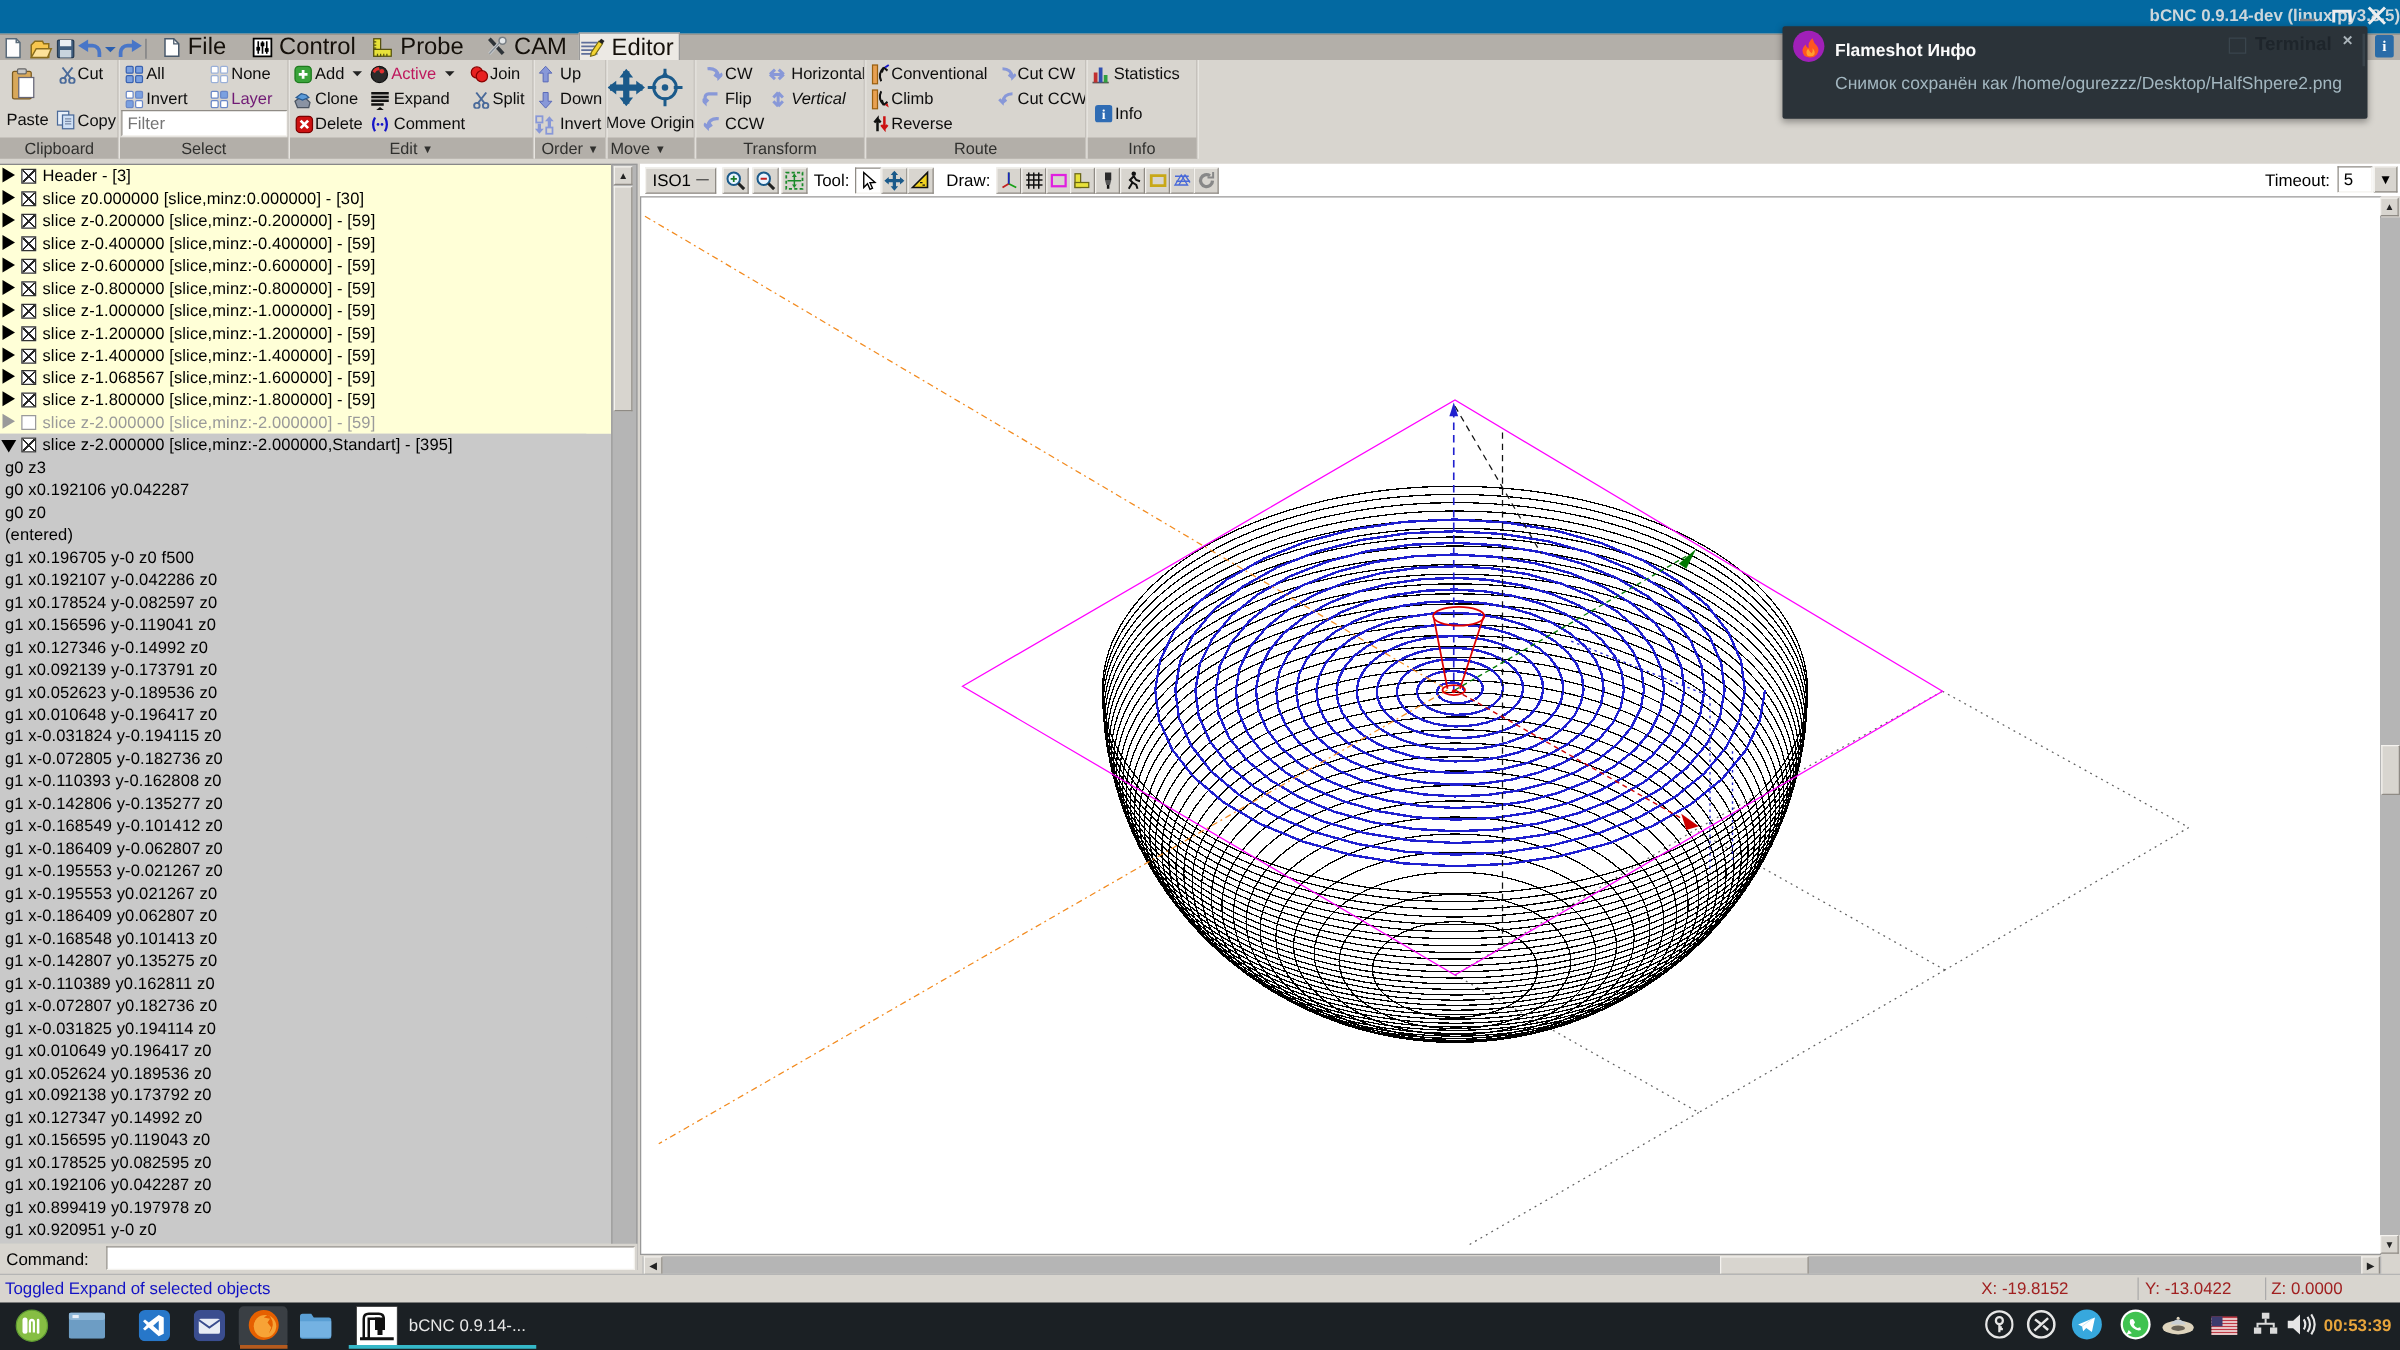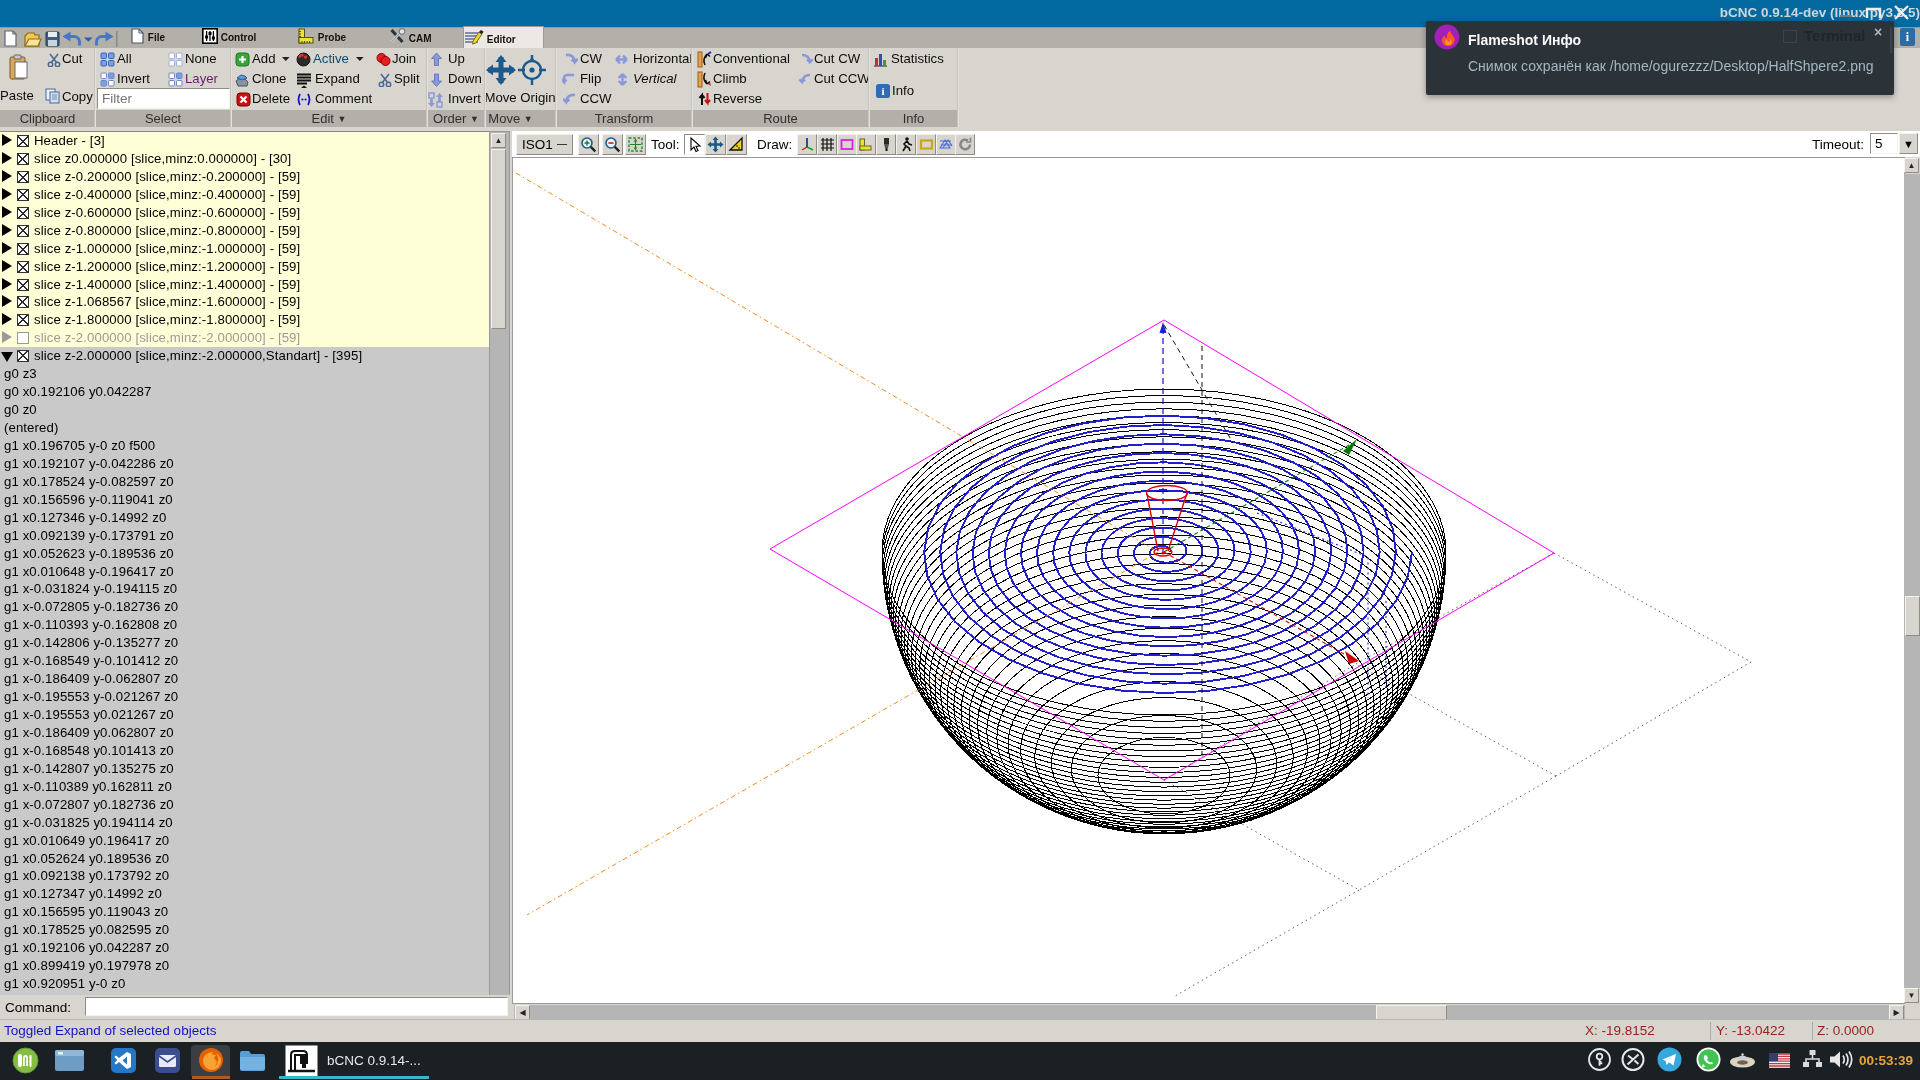--- a/index.html
+++ b/index.html
@@ -1,17 +1,17 @@
 <!DOCTYPE html>
 <html><head><meta charset="utf-8"><style>
 *{margin:0;padding:0;box-sizing:border-box}
 html,body{width:1920px;height:1080px;overflow:hidden;font-family:"Liberation Sans",sans-serif;background:#d8d5cf}
 #titlebar{position:absolute;left:0;top:0;width:1920px;height:27px;background:#0369a1;color:#ccd6db;font-size:13.5px;font-weight:bold;text-align:right;line-height:26px}
 #tabrow{position:absolute;left:0;top:27px;width:1920px;height:21px;background:#b3afa9;border-top:1px solid #9a968f}
-.tab{position:absolute;top:0;height:21px;font-size:10px;font-weight:bold;color:#15100a}
+.tab{position:absolute;top:0;height:21px;font-size:19px;font-weight:normal;color:#15100a}
 #ribbon{position:absolute;left:0;top:48px;width:1920px;height:62px;background:#d8d5cf}
 #grouplabels{position:absolute;left:0;top:110px;width:958px;height:17px;background:#b3afa9}
 #ribbonrest{position:absolute;left:958px;top:110px;width:962px;height:17px;background:#d8d5cf}
 .glabel{position:absolute;top:1px;font-size:13px;color:#30302e;text-align:center}
 .gsep{position:absolute;top:48px;height:79px;width:2px;background:linear-gradient(90deg,#b9b5af,#f2f0ec)}
 #tree{position:absolute;left:0;top:131px;width:489px;height:864px;background:#c9c9c9;border-top:1px solid #888;overflow:hidden}
 #treeyellow{position:absolute;left:0;top:0;width:489px;height:215.3px;background:#ffffd7}
 .trow{position:relative;height:17.94px;font-size:13.2px;line-height:17.9px;white-space:nowrap;color:#000}
 .trow.sel{background:#c9c9c9}
 .tri{display:inline-block;width:15px;height:12px;position:relative;vertical-align:-1px}
@@ -92,21 +92,21 @@
         <path d="M3 4 l3 2.5 -3 2.5" stroke="#9aa2a8" stroke-width="1.3" fill="none"></path>
       </svg> Terminal</div>
     <div style="position:absolute;left:1900px;top:0px;width:15px;height:18px;background:#2a6ca8;border-radius:2px;color:#fff;font-weight:bold;font-size:12px;text-align:center;line-height:18px;font-family:'Liberation Serif',serif">i</div>
   </div>
 <div id="ribbon">
     <svg width="20" height="27" style="position:absolute;left:8px;top:6px">
       <rect x="2" y="3" width="15" height="22" rx="1.5" fill="#d8a85a" stroke="#7a5a20"></rect>
       <rect x="6" y="1" width="7" height="4" rx="1" fill="#c9c9c9" stroke="#666"></rect>
       <rect x="7" y="8" width="12" height="16" fill="#fff" stroke="#667"></rect>
     </svg>
-    <span style="position:absolute;left:0px;top:40px;font-size:13.2px;color:#0d0d0d;white-space:nowrap;line-height:16px;width:44px;text-align:left;">Paste</span>
+    <span style="position:absolute;left:0px;top:40px;font-size:13.2px;color:#0d0d0d;white-space:nowrap;line-height:16px;width:44px;text-align:center;">Paste</span>
     <svg width="14" height="15" style="position:absolute;left:47px;top:4px">
       <path d="M3 2 L10 11 M11 2 L4 11" stroke="#4a6a9a" stroke-width="1.6" fill="none"></path>
       <circle cx="3.5" cy="12.5" r="2.2" fill="none" stroke="#4a6a9a" stroke-width="1.5"></circle>
       <circle cx="10.5" cy="12.5" r="2.2" fill="none" stroke="#4a6a9a" stroke-width="1.5"></circle>
     </svg>
     <span style="position:absolute;left:62px;top:3px;font-size:13.2px;color:#0d0d0d;white-space:nowrap;line-height:16px;">Cut</span>
     <svg width="15" height="16" style="position:absolute;left:45px;top:40px">
       <rect x="1" y="1" width="9" height="11" fill="#e8f0fa" stroke="#4a6a9a"></rect>
       <rect x="5" y="4" width="9" height="11" fill="#cfe0f5" stroke="#4a6a9a"></rect>
       <path d="M7 7 h5 M7 9 h5 M7 11 h5" stroke="#7a8aa8" stroke-width="1"></path>
@@ -155,21 +155,21 @@
     </svg>
     <span style="position:absolute;left:252px;top:3px;font-size:13.2px;color:#0d0d0d;white-space:nowrap;line-height:16px;">Add</span>
     <svg width="10" height="8" style="position:absolute;left:281px;top:7px">
       <path d="M1 2 l3.8 4 3.8 -4z" fill="#222"></path>
     </svg>
     <svg width="15" height="15" style="position:absolute;left:296px;top:4px">
       <circle cx="7.5" cy="7.5" r="6.5" fill="#2b2b2b" stroke="#111"></circle>
       <path d="M2 5 a6.5 6.5 0 0 1 5 -3.5 l1 3 a3 3 0 0 0 -4 2z" fill="#e03030"></path>
       <circle cx="9.5" cy="5" r="1.8" fill="#e03030"></circle>
     </svg>
-    <span style="position:absolute;left:313px;top:3px;font-size:13.2px;color:#0c4a6e;white-space:nowrap;line-height:16px;">Active</span>
+    <span style="position:absolute;left:313px;top:3px;font-size:13.2px;color:#be185d;white-space:nowrap;line-height:16px;">Active</span>
     <svg width="10" height="8" style="position:absolute;left:355px;top:7px">
       <path d="M1 2 l3.8 4 3.8 -4z" fill="#222"></path>
     </svg>
     <svg width="15" height="15" style="position:absolute;left:376px;top:4px">
       <circle cx="5.5" cy="6" r="4.5" fill="#e82020" stroke="#8a0000"></circle>
       <circle cx="9.5" cy="9" r="4.5" fill="#e82020" stroke="#8a0000"></circle>
     </svg>
     <span style="position:absolute;left:392px;top:3px;font-size:13.2px;color:#0d0d0d;white-space:nowrap;line-height:16px;">Join</span>
     <svg width="16" height="16" style="position:absolute;left:234px;top:24px">
       <path d="M2 9 l4 -3 5 1 3 3 -1 4 h-9 z" fill="#8a93a3" stroke="#4a5360"></path>

